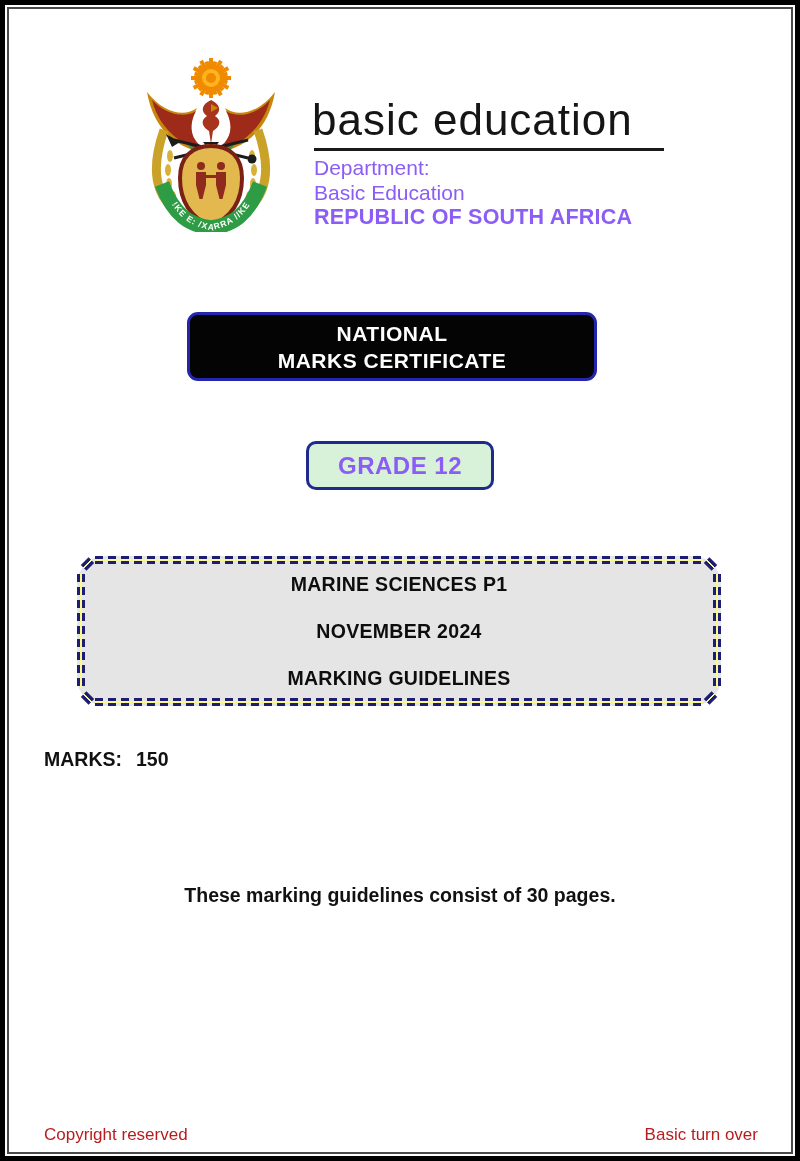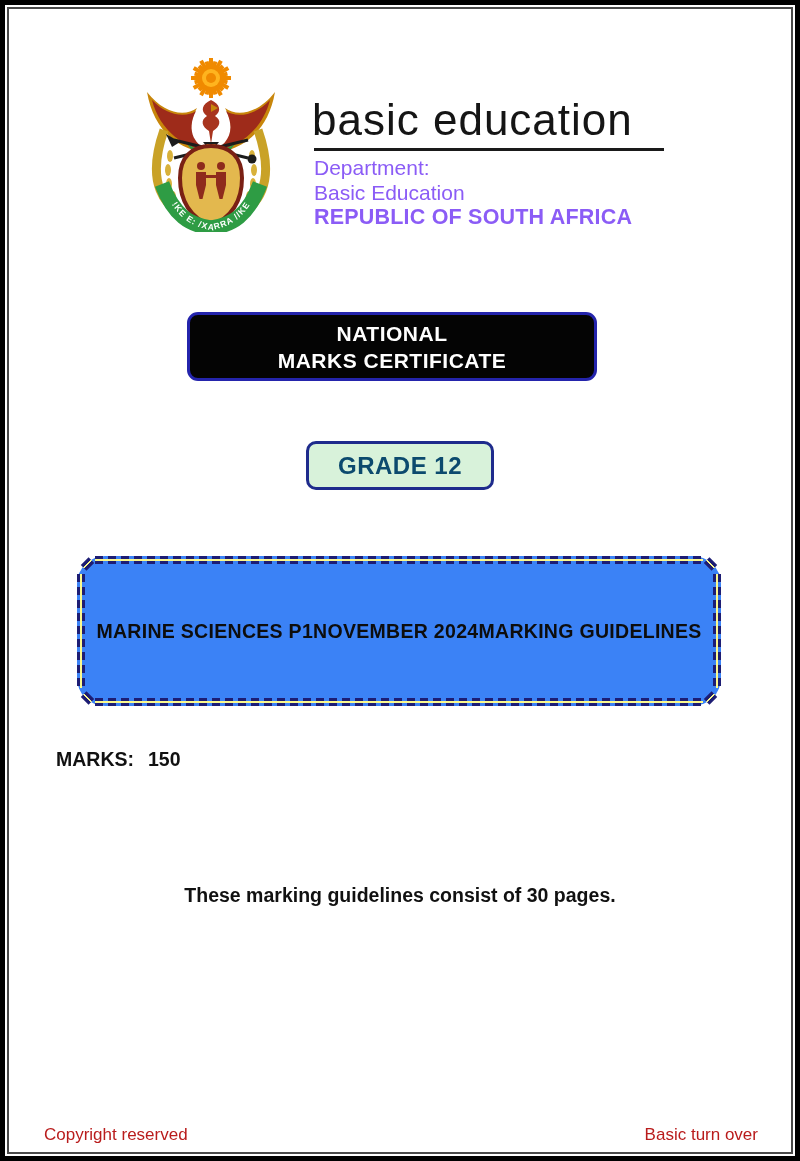--- a/index.html
+++ b/index.html
@@ -36,29 +36,29 @@
     text-align:left;
   }
 
   
   .grade-box {
     position:absolute; left:297px; top:432px; width:188px; height:49px;
     background:#d8f2da;
     border:3px solid #1e2b8c;
     border-radius:10px;
     display:flex; align-items:center; justify-content:center;
-    font-weight:bold; font-size:24px; color:#0c4a6e; letter-spacing:0.5px;
+    font-weight:bold; font-size:24px; color:#8b5cf6; letter-spacing:0.5px;
   }
 
   
   .exam-box {
     position:absolute; left:68px; top:547px; width:644px; height:150px;
-    background:#3b82f6;
+    background:#e5e5e5;
     border-radius:28px;
-    display:flex; flex-direction:row; align-items:center; justify-content:center;
+    display:flex; flex-direction:column; align-items:center; justify-content:center;
     row-gap:24px;
     text-align:center;
   }
   .exam-line { font-weight:bold; font-size:19.5px; color:#0d0d0d; letter-spacing:0.3px; }
   .dash { position:absolute; }
   .dash-h {
     left:18px; right:18px; height:8px;
     background-image:
       linear-gradient(to bottom, rgba(0,0,0,0) 0 3px, #fbf98e 3px 5px, rgba(0,0,0,0) 5px 8px),
       repeating-linear-gradient(to right, #1d1d74 0 8px, rgba(0,0,0,0) 8px 13px);
@@ -74,21 +74,21 @@
   .dash-corner {
     width:11px; height:8px;
     background:linear-gradient(to bottom, #1d1d74 0 3px, #fbf98e 3px 5px, #1d1d74 5px 8px);
   }
   .c-tl { top:4px; left:5px; transform:rotate(-45deg); }
   .c-tr { top:4px; right:5px; transform:rotate(45deg); }
   .c-bl { bottom:4px; left:5px; transform:rotate(45deg); }
   .c-br { bottom:4px; right:5px; transform:rotate(-45deg); }
 
   
-  .marks { position:absolute; left:47px; top:739px; font-weight:bold; font-size:19.5px; }
+  .marks { position:absolute; left:35px; top:739px; font-weight:bold; font-size:19.5px; }
   .marks .val { margin-left:14px; }
   .note { position:absolute; left:0; right:0; top:875px; text-align:center; font-weight:bold; font-size:19.5px; }
   .footer { position:absolute; left:35px; right:33px; bottom:7px; display:flex; justify-content:space-between; font-size:17px; color:#b91c1c; }
 </style>
 </head>
 <body>
 
 <div class="page">
   <div class="frame">
 

